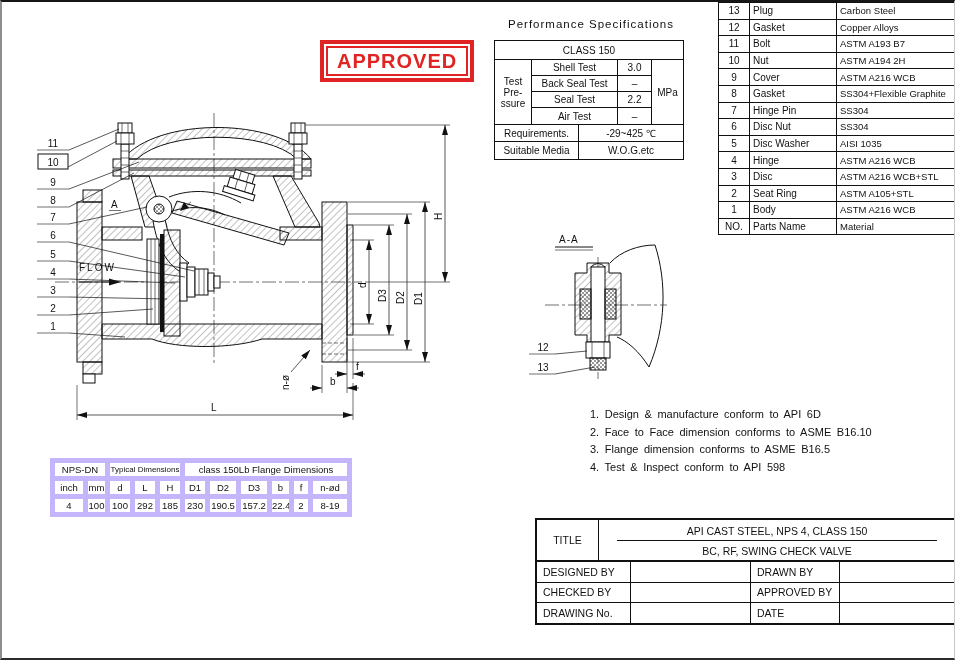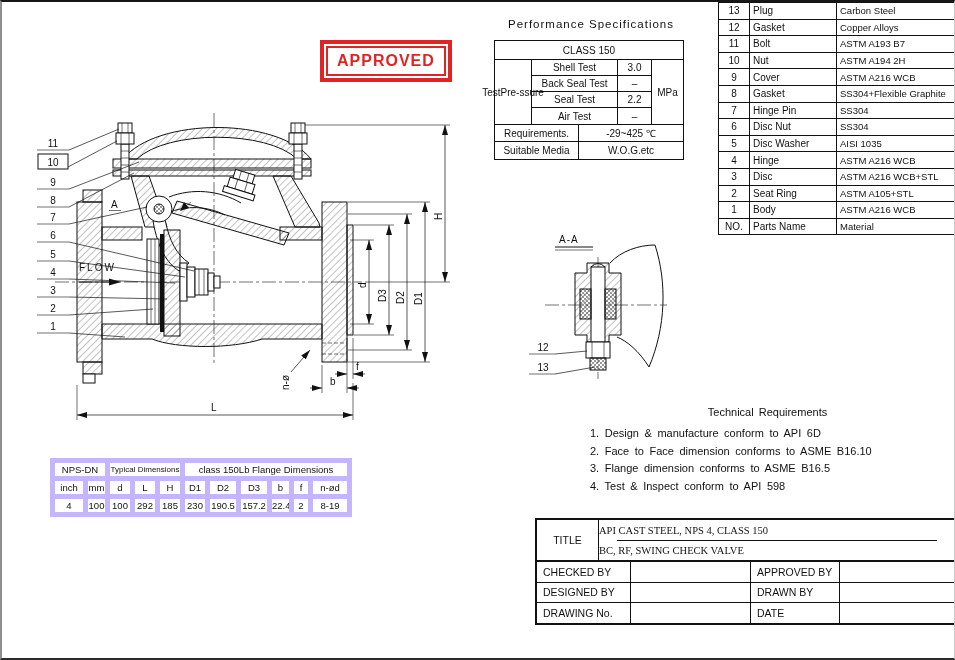--- a/index.html
+++ b/index.html
@@ -4,34 +4,34 @@
 <style>
   html,body{margin:0;padding:0;background:#fff;}
   .sheet{position:relative;width:955px;height:660px;background:#fff;overflow:hidden;
          font-family:"Liberation Sans",sans-serif;color:#111;box-sizing:border-box;
          border-top:2px solid #161616;border-left:2px solid #8e8e8e;
          border-bottom:2px solid #2b2b2b;border-right:1px solid #c9c9c9;}
   .abs{position:absolute;}
 
   
   .stamp{position:absolute;left:318px;top:38px;border:4px solid #e02424;background:#fff;padding:2px;}
-  .stamp-in{border:2px solid #e02424;padding:2px 9px;font-size:16px;font-weight:bold;
+  .stamp-in{border:2px solid #e02424;padding:2px 9px;font-size:20px;font-weight:bold;
             color:#e02424;letter-spacing:1px;line-height:22px;white-space:nowrap;}
 
   
   .perf-title{position:absolute;left:484px;top:16px;width:210px;text-align:center;
               font-size:11.5px;letter-spacing:1px;white-space:nowrap;}
   .ptab{position:absolute;left:492px;top:38px;width:190px;border:1.5px solid #111;
         box-sizing:border-box;font-size:10px;background:#fff;}
   .pg{display:flex;align-items:center;justify-content:center;text-align:left;}
   .cls{height:18px;border-bottom:1px solid #111;}
   .pgrid{display:grid;grid-template-columns:37px 86px 34px 1fr;grid-auto-rows:16px;
          border-bottom:1px solid #111;}
   .br{border-right:1px solid #111;} .bb{border-bottom:1px solid #111;}
-  .plab{line-height:11px;}
+  .plab{flex-direction:column;line-height:11px;}
   .p2row{display:grid;grid-template-columns:84px 1fr;height:17px;}
 
   
   .parts{position:absolute;left:716px;top:0;width:238px;table-layout:fixed;border-collapse:collapse;}
   .parts td{border:1px solid #111;font-size:10px;height:15.6px;line-height:11px;padding:0 3px;white-space:nowrap;overflow:hidden;}
   .parts .no{width:30px;text-align:center;padding:0;}
   .parts .nm{width:80px;}
   .parts .mt{font-size:9.5px;}
 
   
@@ -44,21 +44,21 @@
   .tr-title{width:235px;margin-left:60px;text-align:center;margin-bottom:7px;word-spacing:2px;}
   .tr-item{line-height:17.5px;word-spacing:2.5px;white-space:nowrap;}
 
   
   .tblock{position:absolute;left:533px;top:516px;width:422px;border:1.5px solid #111;
           box-sizing:border-box;background:#fff;}
   .tblock table{border-collapse:collapse;width:100%;table-layout:fixed;}
   .tblock td{border:1px solid #111;font-size:10.5px;padding:0 6px;white-space:nowrap;overflow:hidden;}
   .tbA td{height:40px;}
   .tbA .tl{text-align:center;}
-  .tt1,.tt2{height:19px;line-height:20px;font-family:Liberation Serif, serif;}
+  .tt1,.tt2{height:19px;line-height:20px;text-align:center;}
   .tsep{height:0;border-top:1px solid #111;margin:0 18px;}
   .tbB td{height:19.5px;}
   .tfoot{height:35px;display:flex;align-items:center;justify-content:center;
          font-size:11px;letter-spacing:0.5px;}
 
   
   .hat{fill:url(#ht);stroke:#111;stroke-width:1;}
   .hatx{fill:url(#hx);stroke:#111;stroke-width:1;}
   .wht{fill:#fff;stroke:#111;stroke-width:1;}
   .ln{stroke:#111;stroke-width:1;fill:none;}
@@ -474,21 +474,20 @@
       <td>190.5</td>
       <td>157.2</td>
       <td>22.4</td>
       <td>2</td>
       <td>8-19</td>
     </tr>
   </tbody>
     </table>
 
   <div class="trb">
-    <div class="tr-title">Technical Requirements</div>
     <div class="tr-item">1. Design &amp; manufacture conform to API 6D</div>
     <div class="tr-item">2. Face to Face dimension conforms to ASME B16.10</div>
     <div class="tr-item">3. Flange dimension conforms to ASME B16.5</div>
     <div class="tr-item">4. Test &amp; Inspect conform to API 598</div>
   </div>
 
   <div class="tblock">
     <table class="tbA">
       <colgroup>
           <col style="width:62px">
@@ -507,29 +506,29 @@
       </table>
     <table class="tbB">
       <colgroup>
           <col style="width:94px">
           <col style="width:120px">
           <col style="width:89px">
           <col>
         </colgroup>
       <tbody>
           <tr>
+        <td>DESIGNED BY</td>
+        <td></td>
+        <td>DRAWN BY</td>
+        <td></td>
+      </tr>
+      <tr>
         <td>CHECKED BY</td>
         <td></td>
         <td>APPROVED BY</td>
-        <td></td>
-      </tr>
-      <tr>
-        <td>DESIGNED BY</td>
-        <td></td>
-        <td>DRAWN BY</td>
         <td></td>
       </tr>
       <tr>
         <td>DRAWING No.</td>
         <td></td>
         <td>DATE</td>
         <td></td>
       </tr>
     </tbody>
       </table>

